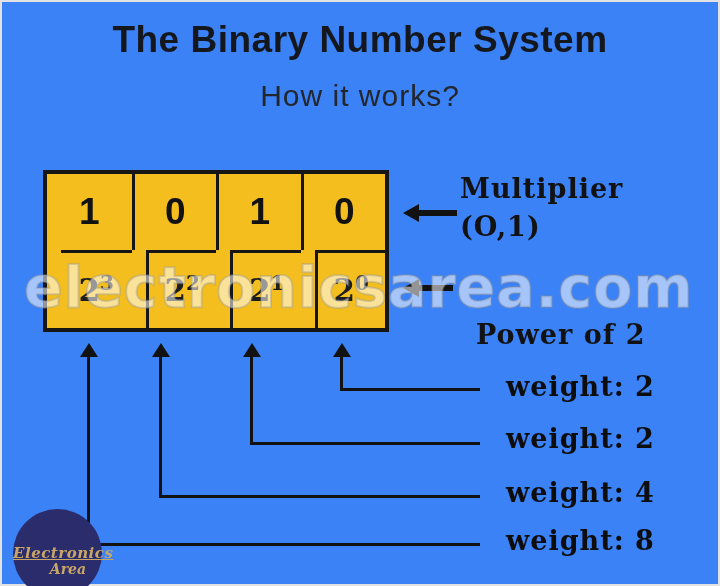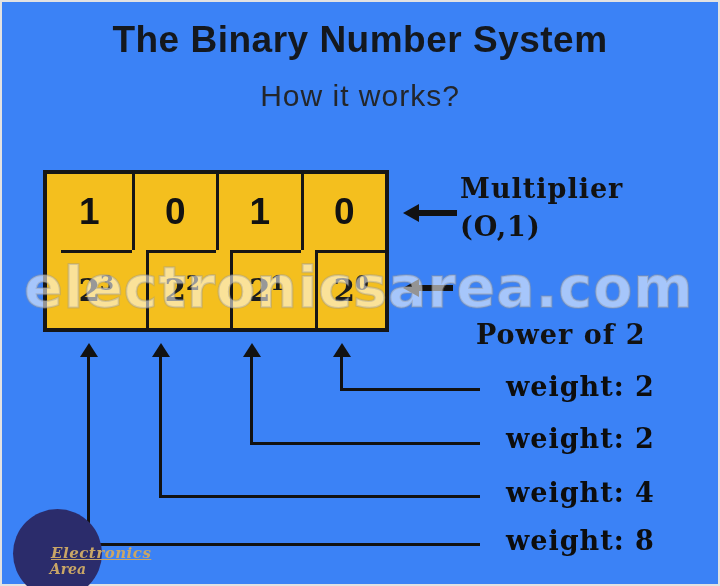--- a/index.html
+++ b/index.html
@@ -67,21 +67,21 @@
   }
   
   .logo{
     position:absolute;left:13px;top:509px;width:89px;height:89px;
     border-radius:50%;background:#2B2C6B;z-index:4;
     display:flex;flex-direction:column;justify-content:center;
   }
   .logo-name{
     font-family:"DejaVu Serif",serif;font-style:italic;font-weight:bold;
     font-size:15px;color:#C9A666;text-align:center;text-decoration:underline;
-    margin-top:14px;letter-spacing:.5px;padding-left:38px;
+    margin-top:14px;letter-spacing:.5px;
   }
   .logo-subname{
     font-family:"DejaVu Serif",serif;font-style:italic;font-weight:bold;
     font-size:14px;color:#C9A666;text-align:right;margin-right:16px;margin-top:-1px;
   }
 </style>
 </head>
 <body>
 
 <div id="page">

